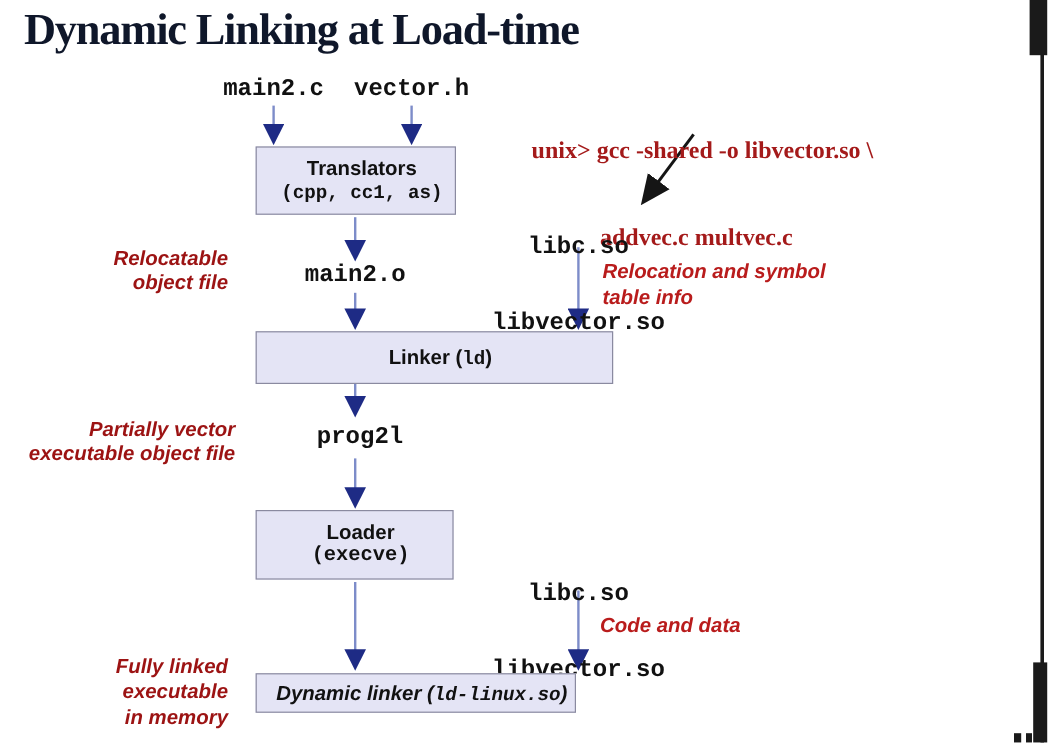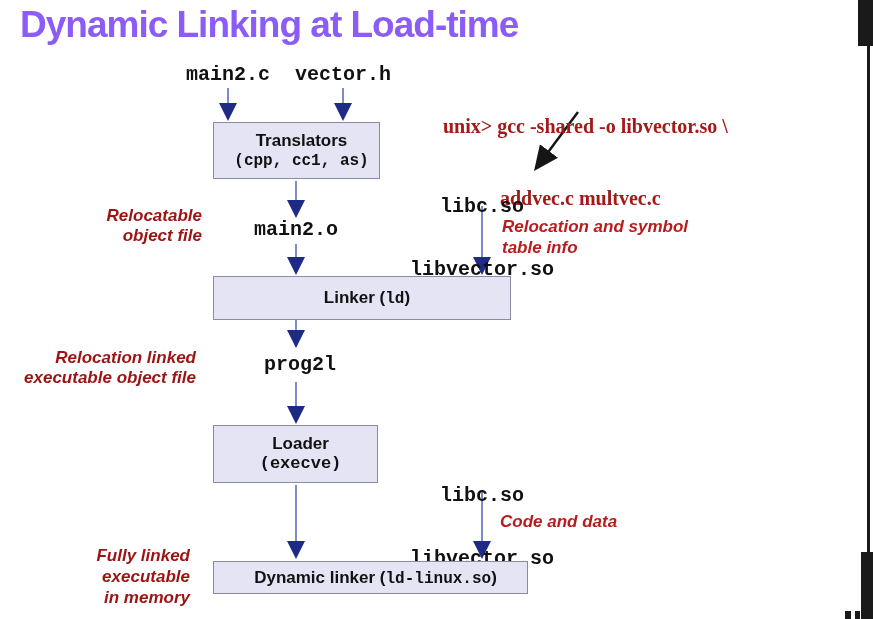--- a/index.html
+++ b/index.html
@@ -2,22 +2,22 @@
 <html><head>
 <meta charset="utf-8">
 <style>
   html,body{margin:0;padding:0;background:#fff;}
   .slide{
     position:relative;width:873px;height:619px;background:#ffffff;overflow:hidden;
     font-family:"Liberation Sans",sans-serif;
   }
   .title{
     position:absolute;left:20px;top:4px;margin:0;
-    font-size:37px;font-weight:700;letter-spacing:-1px;color:#8b5cf6;
-    font-family:Liberation Sans, sans-serif;
+    font-size:37px;font-weight:700;letter-spacing:-1px;color:#0f172a;
+    font-family:Liberation Serif, serif;
   }
   .mono{font-family:"Liberation Mono","DejaVu Sans Mono",monospace;text-align:center;}
   .filelabel{
     position:absolute;font-family:"Liberation Mono","DejaVu Sans Mono",monospace;
     font-weight:700;font-size:20px;color:#111;white-space:pre;line-height:21px;
   }
   .filestack{text-align:center;}
   .cmd{
     position:absolute;left:443px;top:66px;
     font-family:Liberation Serif, serif;
@@ -92,33 +92,33 @@
     <div class="mono monoline">(cpp, cc1, as)</div>
   </div>
 
   <div class="filelabel" style="left:254px;top:219px;">main2.o</div>
 
   <div class="grayannot" style="left:502px;top:216px;">
     <div>Relocation and symbol</div>
     <div>table info</div>
   </div>
 
-  <div class="sidelabel" style="left:52px;top:206px;width:150px;text-align:right;">
+  <div class="sidelabel" style="left:40px;top:206px;width:150px;text-align:right;">
     <div>Relocatable</div>
     <div>object file</div>
   </div>
 
   <div class="box" style="left:213px;top:276px;width:298px;height:44px;">
     <div class="inlinemix"><span class="sans">Linker (</span><span class="mono">ld</span><span class="sans">)</span></div>
   </div>
 
   <div class="filelabel" style="left:264px;top:354px;">prog2l</div>
 
   <div class="sidelabel" style="left:0px;top:348px;width:196px;">
-    <div>Relocation linked</div>
+    <div>Partially vector</div>
     <div>executable object file</div>
   </div>
 
   <div class="box" style="left:213px;top:425px;width:165px;height:58px;">
     <div class="sans">Loader</div>
     <div class="mono monoline" style="font-size:17px;">(execve)</div>
   </div>
 
   <div class="filelabel filestack" style="left:409px;top:443px;width:146px;">
     <div>libc.so</div>
@@ -126,21 +126,21 @@
   </div>
 
   <div class="grayannot" style="left:500px;top:511px;">Code and data</div>
 
   <div class="sidelabel" style="left:30px;top:545px;width:160px;line-height:21px;">
     <div>Fully linked</div>
     <div>executable</div>
     <div>in memory</div>
   </div>
 
-  <div class="box" style="left:213px;top:561px;width:315px;height:33px;">
+  <div class="box" style="left:213px;top:561px;width:267px;height:33px;font-style:italic;">
     <div class="inlinemix"><span class="sans">Dynamic linker (</span><span class="mono">ld-linux.so</span><span class="sans">)</span></div>
   </div>
 
   <div class="edge" style="left:867px;top:0;width:3px;height:619px;"></div>
   <div class="edge" style="left:858px;top:0;width:15px;height:46px;"></div>
   <div class="edge" style="left:861px;top:552px;width:12px;height:67px;"></div>
   <div class="edge" style="left:845px;top:611px;width:6px;height:8px;"></div>
   <div class="edge" style="left:855px;top:611px;width:5px;height:8px;"></div>
 
 </div>

